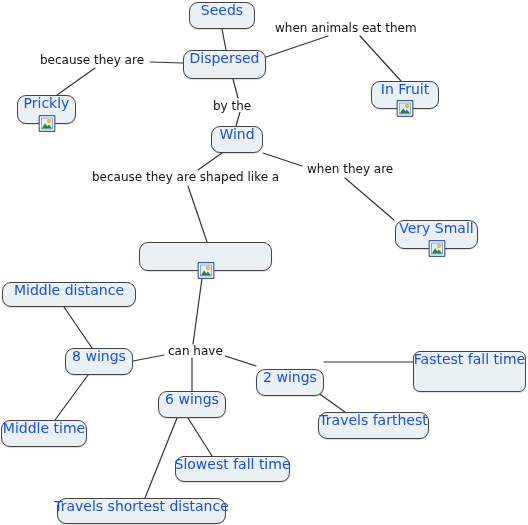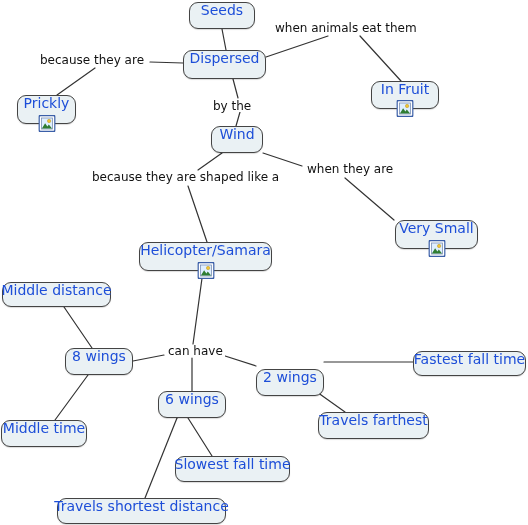--- a/index.html
+++ b/index.html
@@ -136,46 +136,45 @@
         <span class="img-badge">
           <svg viewBox="0 0 17 17" xmlns="http://www.w3.org/2000/svg">
             <rect x="0.5" y="0.5" width="16" height="16" rx="1.5" fill="#ffffff" stroke="#3b5fa8" stroke-width="1.6"></rect>
             <rect x="3" y="3" width="11" height="11" fill="#dfefff" stroke="#7a8fb5" stroke-width="0.8"></rect>
             <circle cx="10.6" cy="6" r="1.7" fill="#f2c531" stroke="#b9942a" stroke-width="0.5"></circle>
             <path d="M3.4 13.6 L6.6 8.3 L8.9 11.4 L10.3 9.6 L13.6 13.6 Z" fill="#2f7d32"></path>
           </svg>
         </span>
       </div>
       <div class="node" style="left: 139px; top: 242px; width: 133px; height: 29px;">
-        <span class="node-label">Helicopter/Samara</span>
         <span class="img-badge">
           <svg viewBox="0 0 17 17" xmlns="http://www.w3.org/2000/svg">
             <rect x="0.5" y="0.5" width="16" height="16" rx="1.5" fill="#ffffff" stroke="#3b5fa8" stroke-width="1.6"></rect>
             <rect x="3" y="3" width="11" height="11" fill="#dfefff" stroke="#7a8fb5" stroke-width="0.8"></rect>
             <circle cx="10.6" cy="6" r="1.7" fill="#f2c531" stroke="#b9942a" stroke-width="0.5"></circle>
             <path d="M3.4 13.6 L6.6 8.3 L8.9 11.4 L10.3 9.6 L13.6 13.6 Z" fill="#2f7d32"></path>
           </svg>
         </span>
       </div>
-      <div class="node" style="left: 2px; top: 282px; width: 109px; height: 25px;">
+      <div class="node" style="left: 2px; top: 282px; width: 134px; height: 25px;">
         <span class="node-label">Middle distance</span>
       </div>
       <div class="node" style="left: 65px; top: 348px; width: 68px; height: 27px;">
         <span class="node-label">8 wings</span>
       </div>
       <div class="node" style="left: 1px; top: 420px; width: 86px; height: 27px;">
         <span class="node-label">Middle time</span>
       </div>
       <div class="node" style="left: 158px; top: 391px; width: 68px; height: 27px;">
         <span class="node-label">6 wings</span>
       </div>
       <div class="node" style="left: 256px; top: 348px; width: 68px; height: 27px; margin-top: 21px;">
         <span class="node-label">2 wings</span>
       </div>
-      <div class="node" style="left: 413px; top: 351px; width: 113px; height: 25px;">
+      <div class="node" style="left: 413px; top: 351px; width: 113px; height: 41px; border-radius: 7px;">
         <span class="node-label">Fastest fall time</span>
       </div>
       <div class="node" style="left: 318px; top: 412px; width: 111px; height: 27px;">
         <span class="node-label">Travels farthest</span>
       </div>
       <div class="node" style="left: 175px; top: 456px; width: 115px; height: 26px;">
         <span class="node-label">Slowest fall time</span>
       </div>
       <div class="node" style="left: 57px; top: 498px; width: 169px; height: 26px;">
         <span class="node-label">Travels shortest distance</span>

